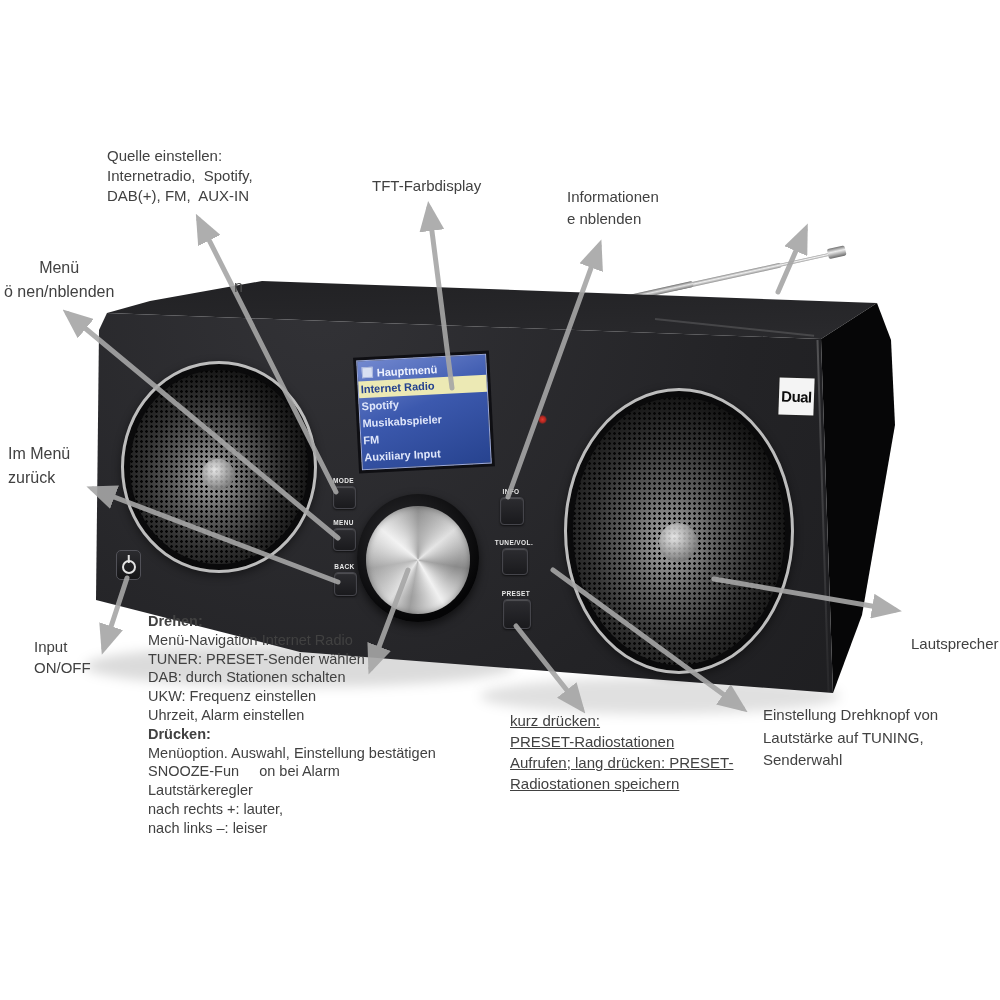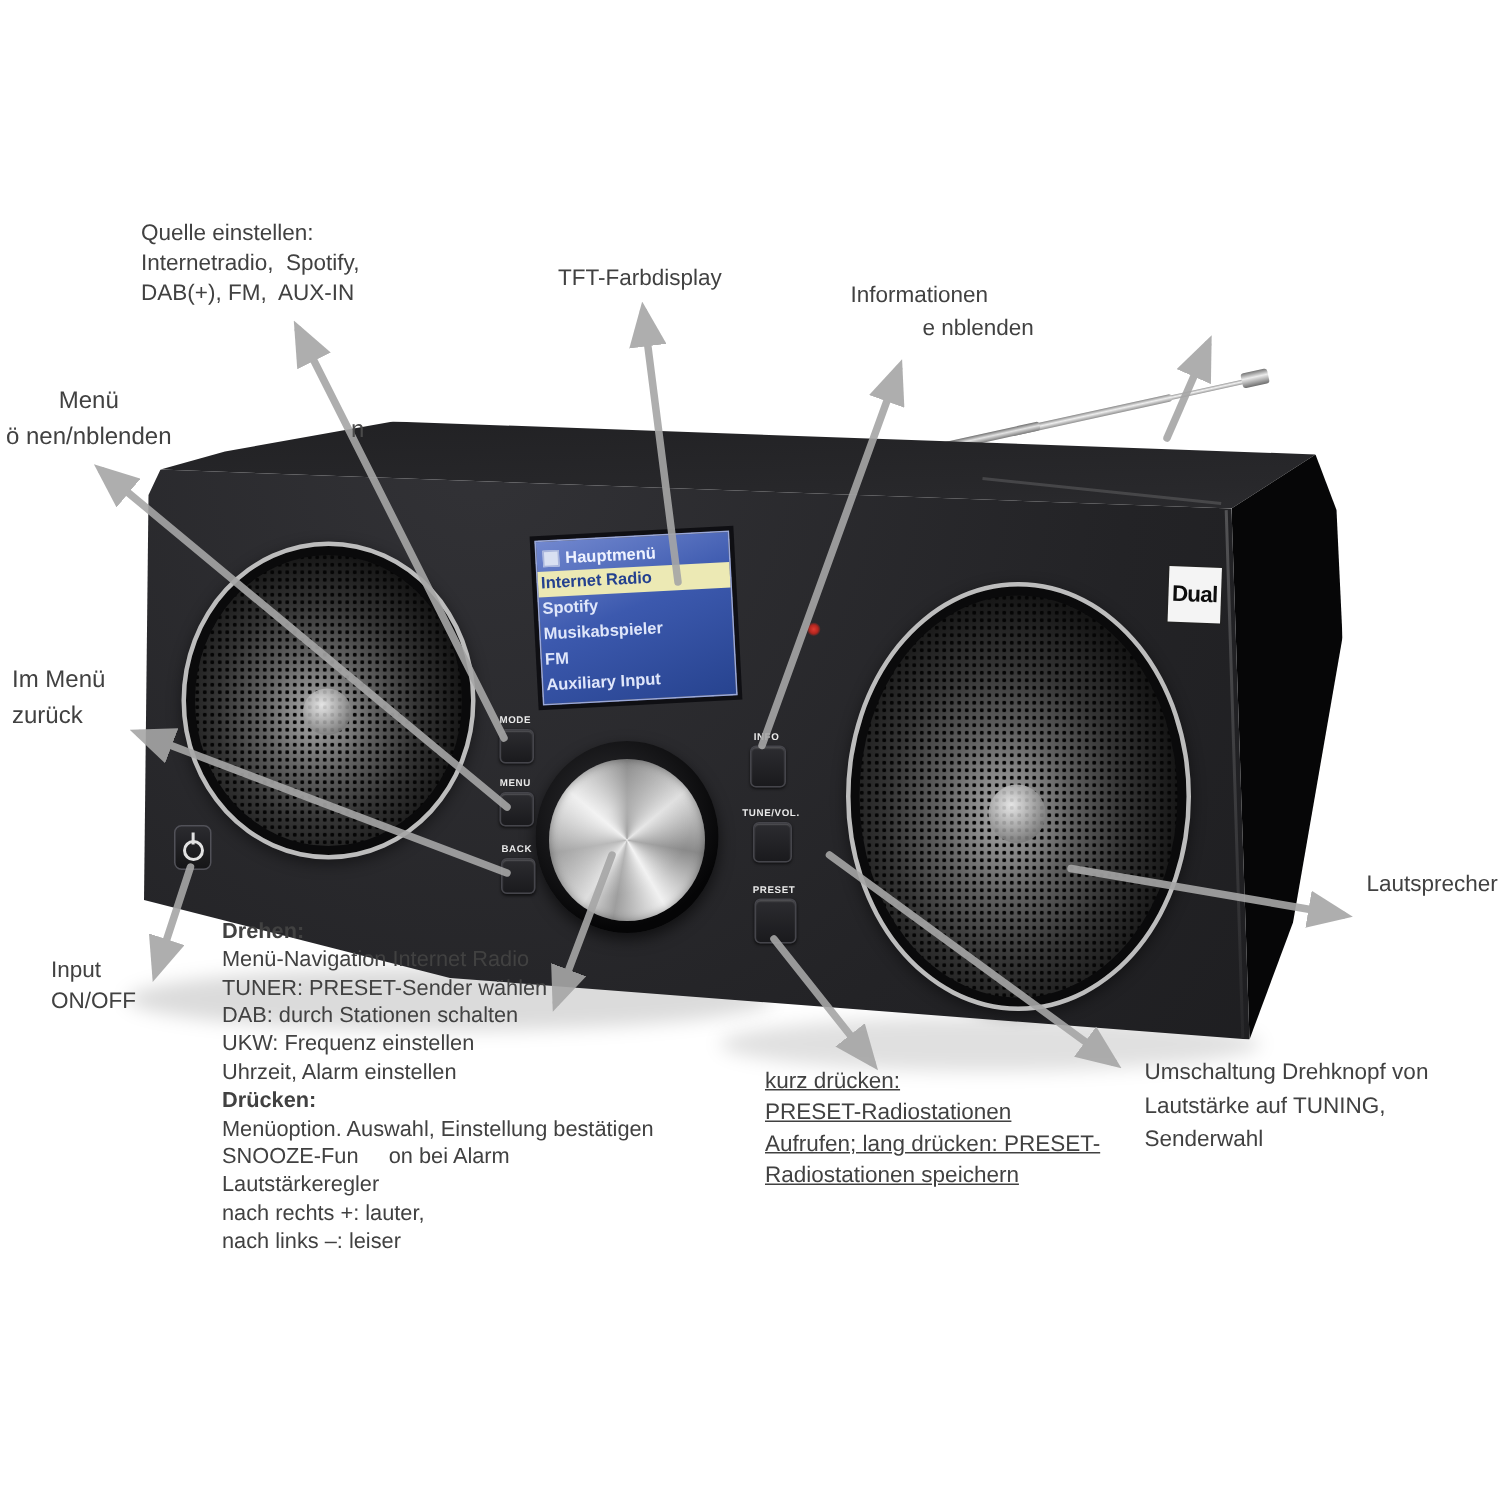--- a/index.html
+++ b/index.html
@@ -194,33 +194,33 @@
       <line x1="508" y1="497" x2="599" y2="246" marker-end="url(#ah)"></line>
       <line x1="778" y1="292" x2="805" y2="230" marker-end="url(#ah)"></line>
       <line x1="127" y1="578" x2="104" y2="648" marker-end="url(#ah)"></line>
       <line x1="408" y1="570" x2="371" y2="668" marker-end="url(#ah)"></line>
       <line x1="516" y1="626" x2="581" y2="708" marker-end="url(#ah)"></line>
       <line x1="553" y1="570" x2="742" y2="708" marker-end="url(#ah)"></line>
       <line x1="714" y1="579" x2="895" y2="610" marker-end="url(#ah)"></line>
     </g>
   </svg>
 
-  <div class="callout fs15" style="left:94px;top:146px;">
+  <div class="callout fs15" style="left:107px;top:146px;">
     <div class="ln">Quelle einstellen:</div>
     <div class="ln">Internetradio,  Spotify,</div>
     <div class="ln">DAB(+), FM,  AUX-IN</div>
   </div>
 
   <div class="callout fs15" style="left:372px;top:176px;">
     <div class="ln">TFT-Farbdisplay</div>
   </div>
 
   <div class="callout fs15" style="left:567px;top:186px;">
     <div class="ln" style="line-height:22px;">Informationen</div>
-    <div class="ln" style="line-height:22px;margin-left:48px;">e nblenden</div>
+    <div class="ln" style="line-height:22px;">e nblenden</div>
   </div>
 
 
   <div class="callout fs16" style="left:4px;top:256px;text-align:center;">
     <div class="ln">Menü</div>
     <div class="ln">ö nen/nblenden</div>
   </div>
 
   <div class="callout fs16" style="left:8px;top:442px;">
     <div class="ln">Im Menü</div>
@@ -248,22 +248,22 @@
   </div>
 
   <div class="callout fs15" style="left:510px;top:710px;text-decoration:underline;">
     <div class="ln" style="line-height:21px;">kurz drücken:</div>
     <div class="ln" style="line-height:21px;">PRESET-Radiostationen</div>
     <div class="ln" style="line-height:21px;">Aufrufen; lang drücken: PRESET-</div>
     <div class="ln" style="line-height:21px;">Radiostationen speichern</div>
   </div>
 
   <div class="callout fs15" style="left:763px;top:704px;">
-    <div class="ln" style="line-height:22.5px;">Umschaltung Drehknopf von</div>
+    <div class="ln" style="line-height:22.5px;">Einstellung Drehknopf von</div>
     <div class="ln" style="line-height:22.5px;">Lautstärke auf TUNING,</div>
     <div class="ln" style="line-height:22.5px;">Senderwahl</div>
   </div>
 
-  <div class="callout fs15" style="left:911px;top:580px;">
+  <div class="callout fs15" style="left:911px;top:634px;">
     <div class="ln">Lautsprecher</div>
   </div>
 
 </div>
 
 </body></html>

